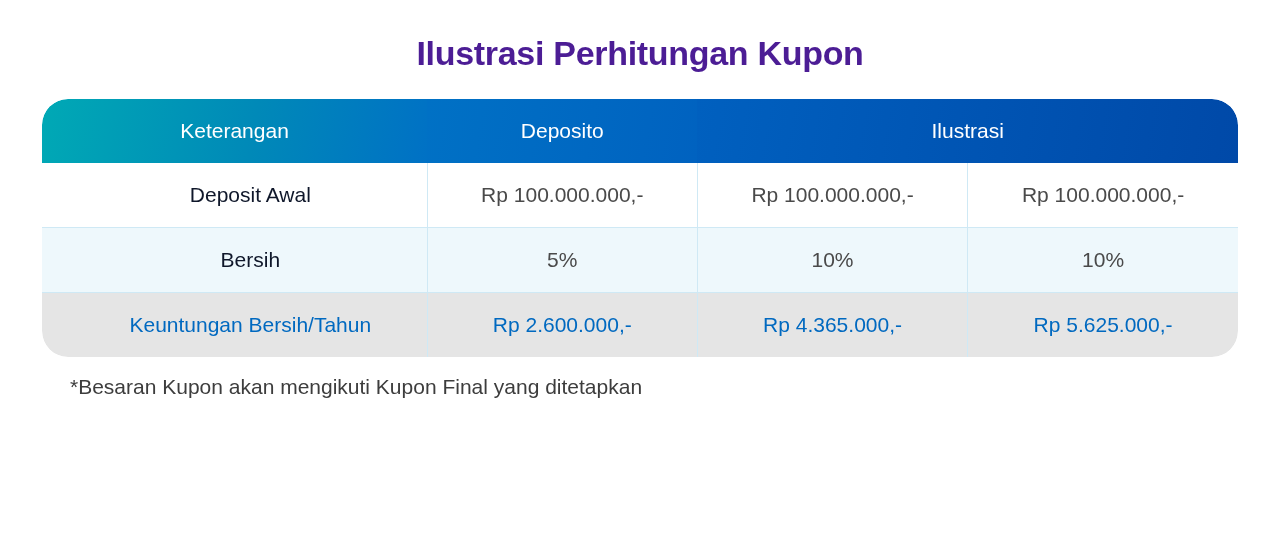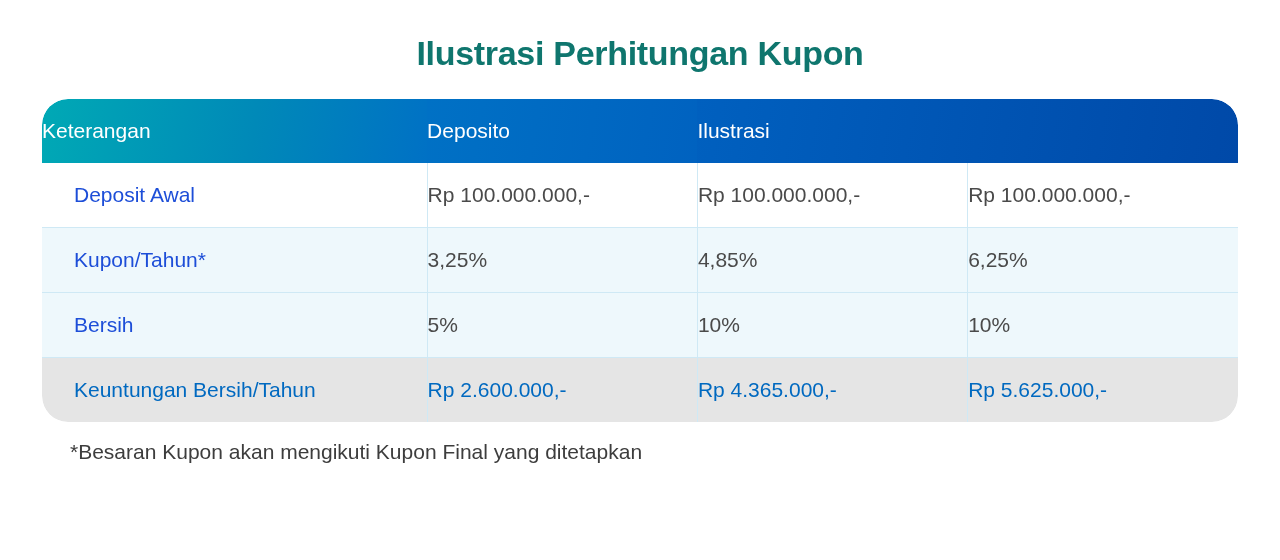--- a/index.html
+++ b/index.html
@@ -17,40 +17,40 @@
   .page {
     position: relative;
     width: 1280px;
     height: 560px;
     box-sizing: border-box;
   }
   .title {
     text-align: center;
     font-size: 34px;
     font-weight: bold;
-    color: #0f766e;
+    color: #4c1d95;
     letter-spacing: -0.3px;
     padding-top: 34px;
     margin: 0;
   }
   .table-wrap {
     margin: 26px auto 0 auto;
     width: 1196px;
     border-radius: 26px;
     overflow: hidden;
     background: #ffffff;
     box-shadow: 0 0 0 0 rgba(0,0,0,0);
   }
   table.illus {
     width: 100%;
     border-collapse: collapse;
     table-layout: fixed;
   }
   table.illus th, table.illus td {
-    text-align: left;
+    text-align: center;
     font-size: 21px;
     font-weight: normal;
     padding: 0;
     height: 64px;
     vertical-align: middle;
   }
   
   thead th {
     color: #ffffff;
     font-size: 22px;
@@ -74,21 +74,21 @@
   }
   tbody tr td + td {
     border-left: 1.5px solid #cfe9f5;
   }
   .row-even td { background: #ffffff; }
   .row-odd  td { background: #eef8fc; }
 
   .cell-label {
     text-align: left;
     padding-left: 32px !important;
-    color: #1d4ed8;
+    color: #0f172a;
   }
   .row-total td {
     background: #e5e5e5;
     color: #0069c0;
     font-weight: bold;
     font-size: 21.5px;
     border-bottom: none;
   }
   .row-total td.cell-label {
     color: #0069c0;
@@ -133,26 +133,20 @@
         </tr>
       </thead>
       <tbody>
         <tr class="row-even">
           <td class="cell-label">Deposit Awal</td>
           <td>Rp 100.000.000,-</td>
           <td>Rp 100.000.000,-</td>
           <td>Rp 100.000.000,-</td>
         </tr>
         <tr class="row-odd">
-          <td class="cell-label">Kupon/Tahun*</td>
-          <td>3,25%</td>
-          <td>4,85%</td>
-          <td>6,25%</td>
-        </tr>
-        <tr class="row-odd">
           <td class="cell-label">Bersih</td>
           <td>5%</td>
           <td>10%</td>
           <td>10%</td>
         </tr>
         <tr class="row-total">
           <td class="cell-label">Keuntungan Bersih/Tahun</td>
           <td>Rp 2.600.000,-</td>
           <td>Rp 4.365.000,-</td>
           <td>Rp 5.625.000,-</td>

